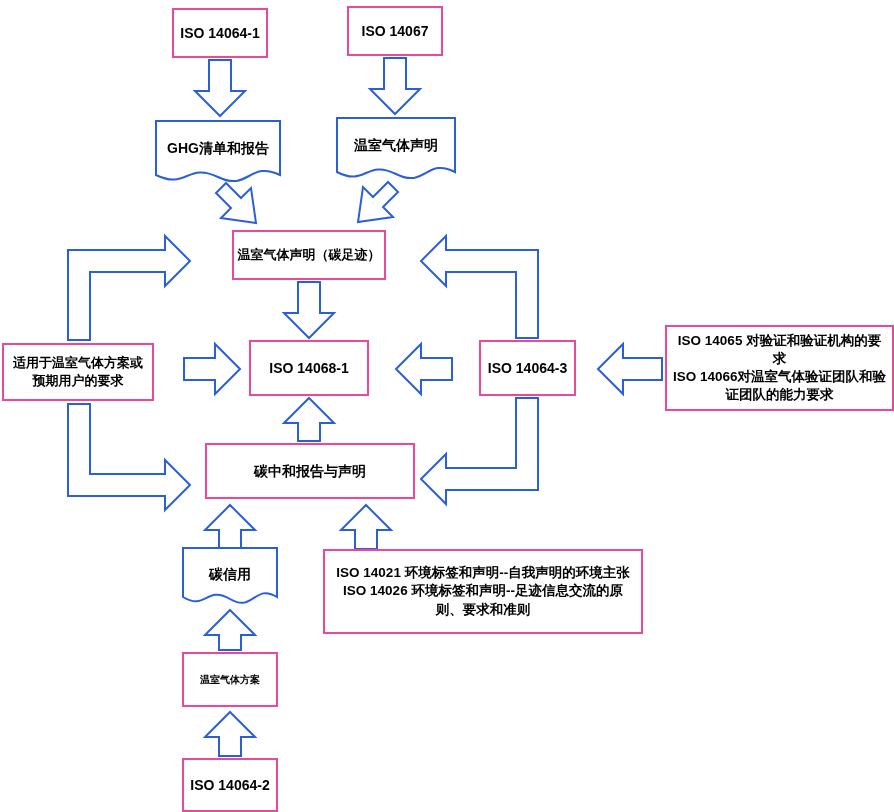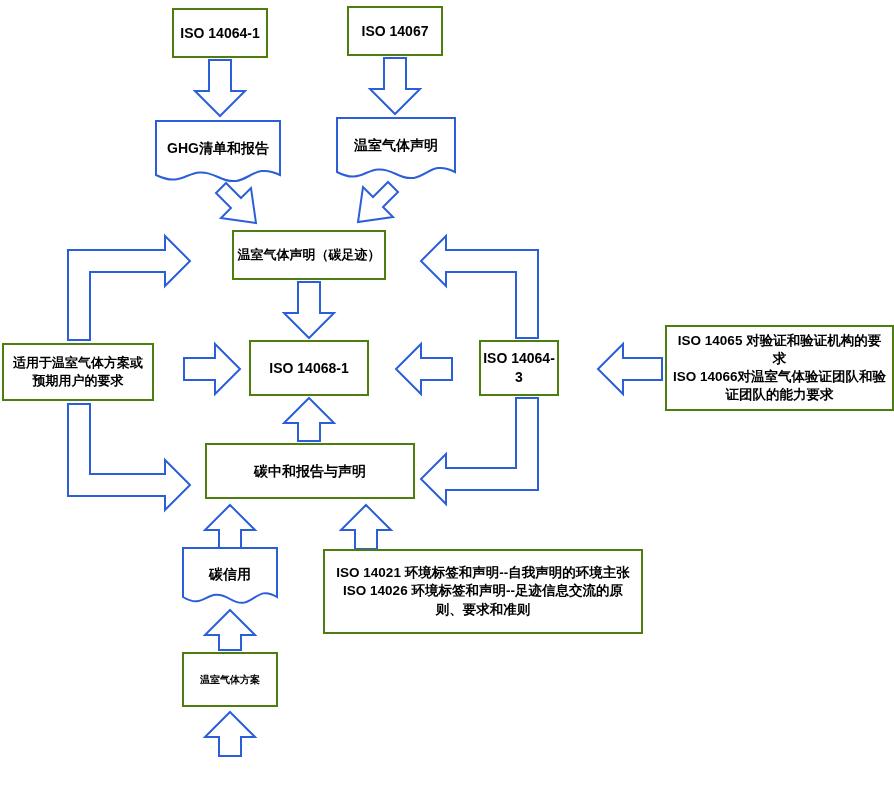--- a/index.html
+++ b/index.html
@@ -22,21 +22,21 @@
     box-sizing: border-box;
     display: flex;
     align-items: center;
     justify-content: center;
     text-align: center;
     color: #000000;
     font-weight: bold;
     background: transparent;
   }
   .rect {
-    border: 2px solid #4d7c0f;
+    border: 2px solid #ec4899;
   }
   .doc {
     border: none;
     background: transparent;
   }
   .doc .doc-label {
     position: relative;
     z-index: 2;
   }
   .doc svg.doc-shape {
@@ -131,21 +131,21 @@
   </div>
 
   <div class="node rect" style="left:249px;top:340px;width:120px;height:56px;font-size:14px;">
     <span class="label-lines">ISO 14068-1</span>
   </div>
 
   <div class="node rect" style="left:2px;top:343px;width:152px;height:58px;font-size:13px;padding:0 4px;">
     <span class="label-lines">适用于温室气体方案或预期用户的要求</span>
   </div>
 
-  <div class="node rect" style="left:479px;top:340px;width:80px;height:56px;font-size:14px;">
+  <div class="node rect" style="left:479px;top:340px;width:97px;height:56px;font-size:14px;">
     <span class="label-lines">ISO 14064-3</span>
   </div>
 
   <div class="node rect" style="left:665px;top:325px;width:229px;height:86px;font-size:13.5px;padding:0 5px;">
     <span class="label-lines" style="white-space:pre-line;">ISO 14065 对验证和验证机构的要求
 ISO 14066对温室气体验证团队和验证团队的能力要求</span>
   </div>
 
   <div class="node rect" style="left:205px;top:443px;width:210px;height:56px;font-size:14px;">
     <span class="label-lines">碳中和报告与声明</span>
@@ -160,14 +160,17 @@
 
   <div class="node rect" style="left:323px;top:549px;width:320px;height:85px;font-size:13.5px;padding:16px 6px;">
     <span class="label-lines" style="white-space:pre-line;">ISO 14021 环境标签和声明--自我声明的环境主张
 ISO 14026 环境标签和声明--足迹信息交流的原则、要求和准则</span>
   </div>
 
   <div class="node rect" style="left:182px;top:652px;width:96px;height:55px;font-size:10px;">
     <span class="label-lines">温室气体方案</span>
   </div>
 
+  <div class="node rect" style="left:182px;top:758px;width:96px;height:54px;font-size:14px;">
+    <span class="label-lines">ISO 14064-2</span>
+  </div>
 
 </div>
 
 </body></html>

